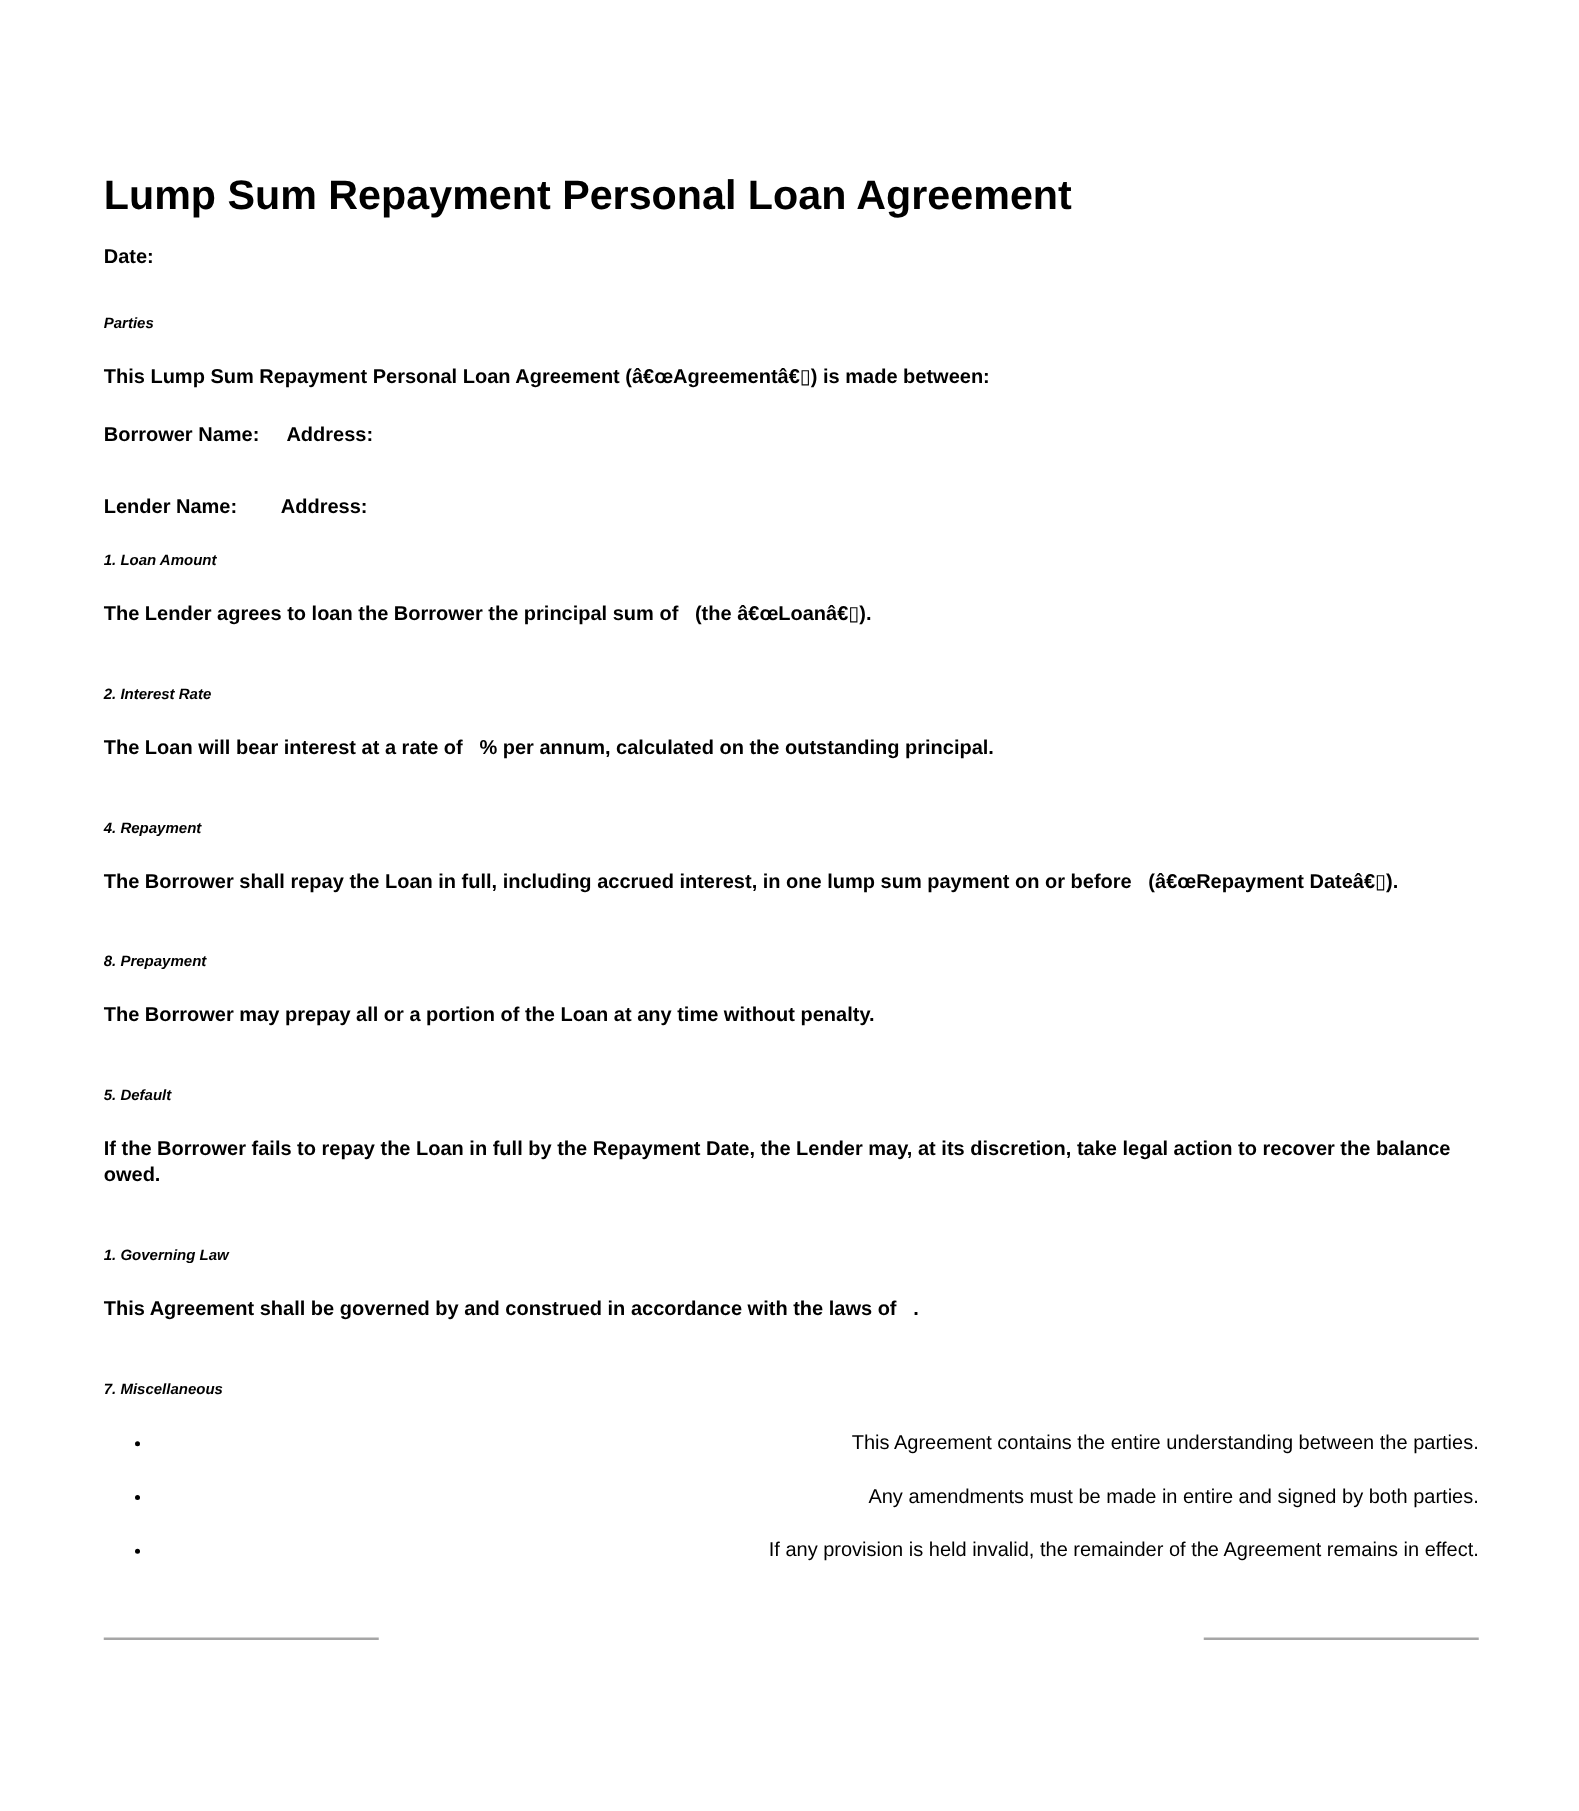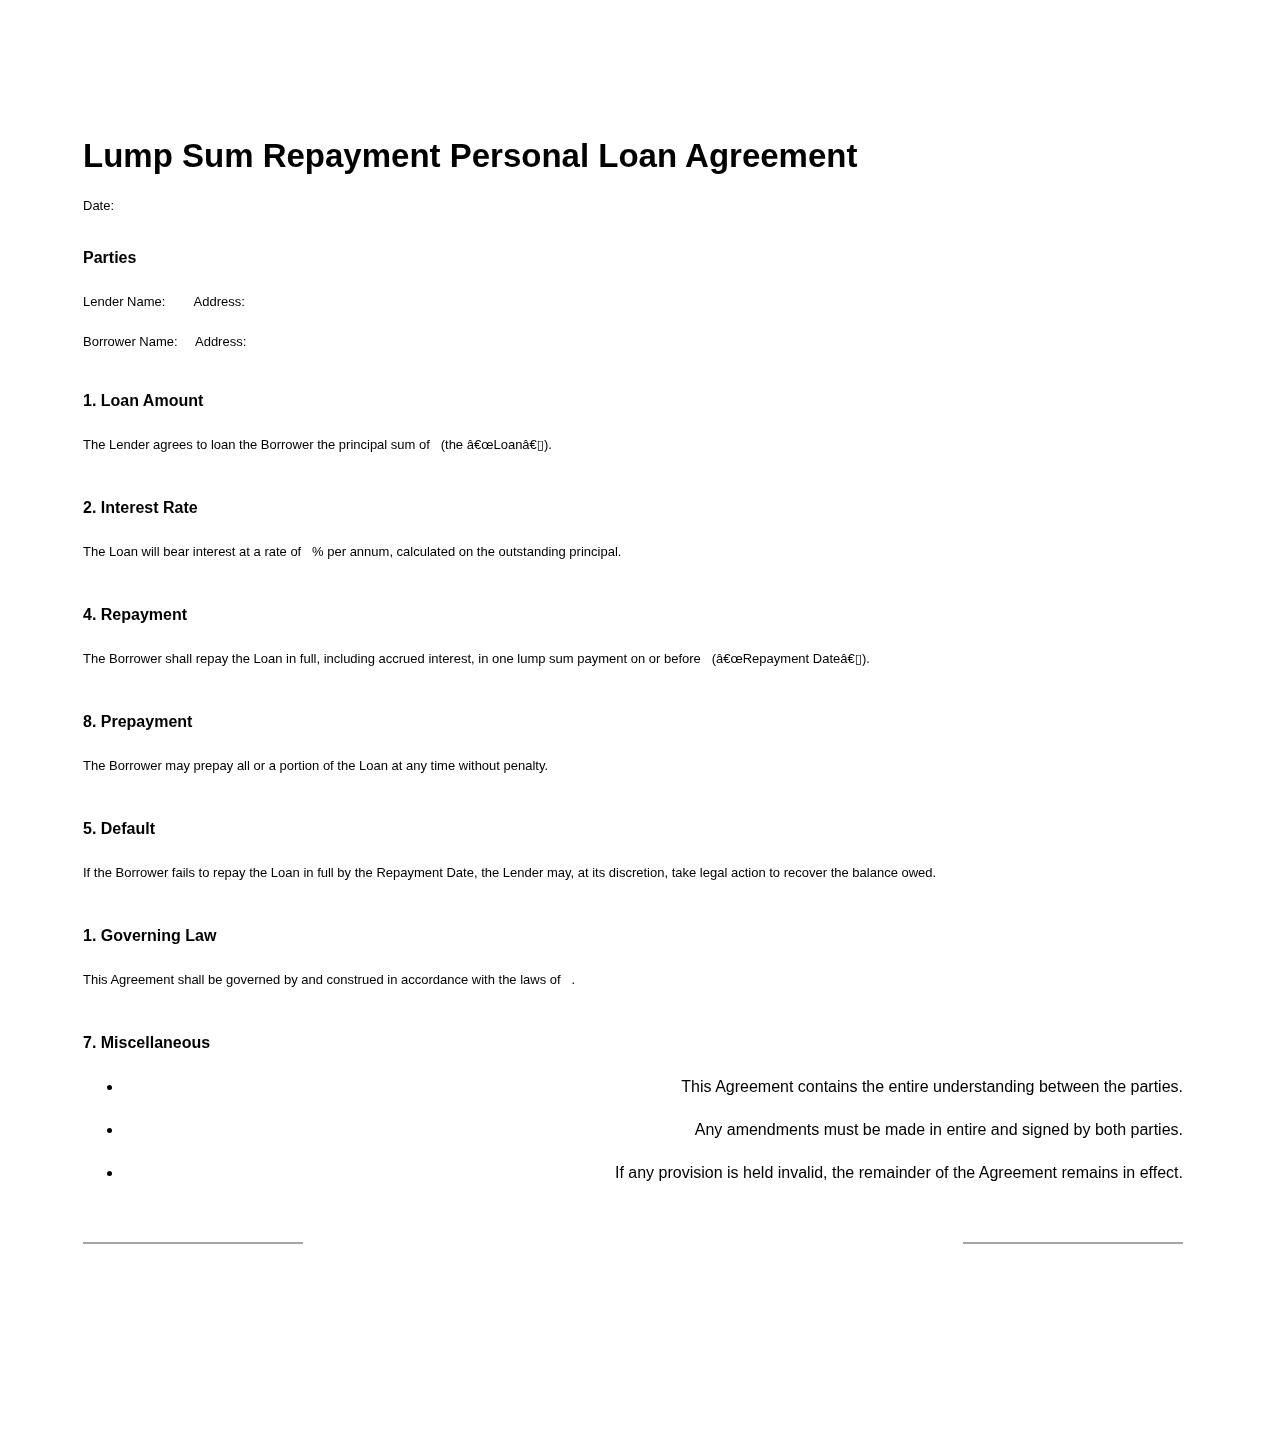--- a/index.html
+++ b/index.html
@@ -13,30 +13,32 @@
     font-family: "Liberation Sans", "DejaVu Sans", sans-serif;
     overflow: hidden;
   }
   h1.doc-title {
     font-size: 33px;
     line-height: 43px;
     font-weight: bold;
     margin: 0 0 18px 0;
   }
   .h-sec {
-    font-size: 16px;
+    font-size: 12px;
     line-height: 26px;
     font-weight: bold;
     margin: 0 0 20px 0;
+    font-style: italic;
   }
   p.txt {
-    font-size: 13px;
+    font-size: 16px;
     line-height: 21px;
     margin: 0;
     white-space: pre-wrap;
+    font-weight: bold;
   }
   p.date-line   { margin-bottom: 29px; }
   p.intro       { margin-bottom: 26px; }
   p.party-row   { margin-bottom: 19px; }
   p.party-last  { margin-bottom: 36px; }
   p.sec-body    { margin-bottom: 40px; }
   ul.misc-list {
     margin: 18px 0 0 0;
     padding-left: 40px;
   }
@@ -61,22 +63,23 @@
 </head>
 <body>
 
 <div class="page">
 
   <h1 class="doc-title">Lump Sum Repayment Personal Loan Agreement</h1>
 
   <p class="txt date-line">Date:</p>
 
   <div class="h-sec">Parties</div>
+  <p class="txt intro">This Lump Sum Repayment Personal Loan Agreement (â€œAgreementâ€▯) is made between:</p>
+  <p class="txt party-row party-last">Borrower Name:     Address:</p>
   <p class="txt party-row">Lender Name:        Address:</p>
-  <p class="txt party-row party-last">Borrower Name:     Address:</p>
 
   <div class="h-sec">1. Loan Amount</div>
   <p class="txt sec-body">The Lender agrees to loan the Borrower the principal sum of   (the â€œLoanâ€▯).</p>
 
   <div class="h-sec">2. Interest Rate</div>
   <p class="txt sec-body">The Loan will bear interest at a rate of   % per annum, calculated on the outstanding principal.</p>
 
   <div class="h-sec">4. Repayment</div>
   <p class="txt sec-body">The Borrower shall repay the Loan in full, including accrued interest, in one lump sum payment on or before   (â€œRepayment Dateâ€▯).</p>
 

